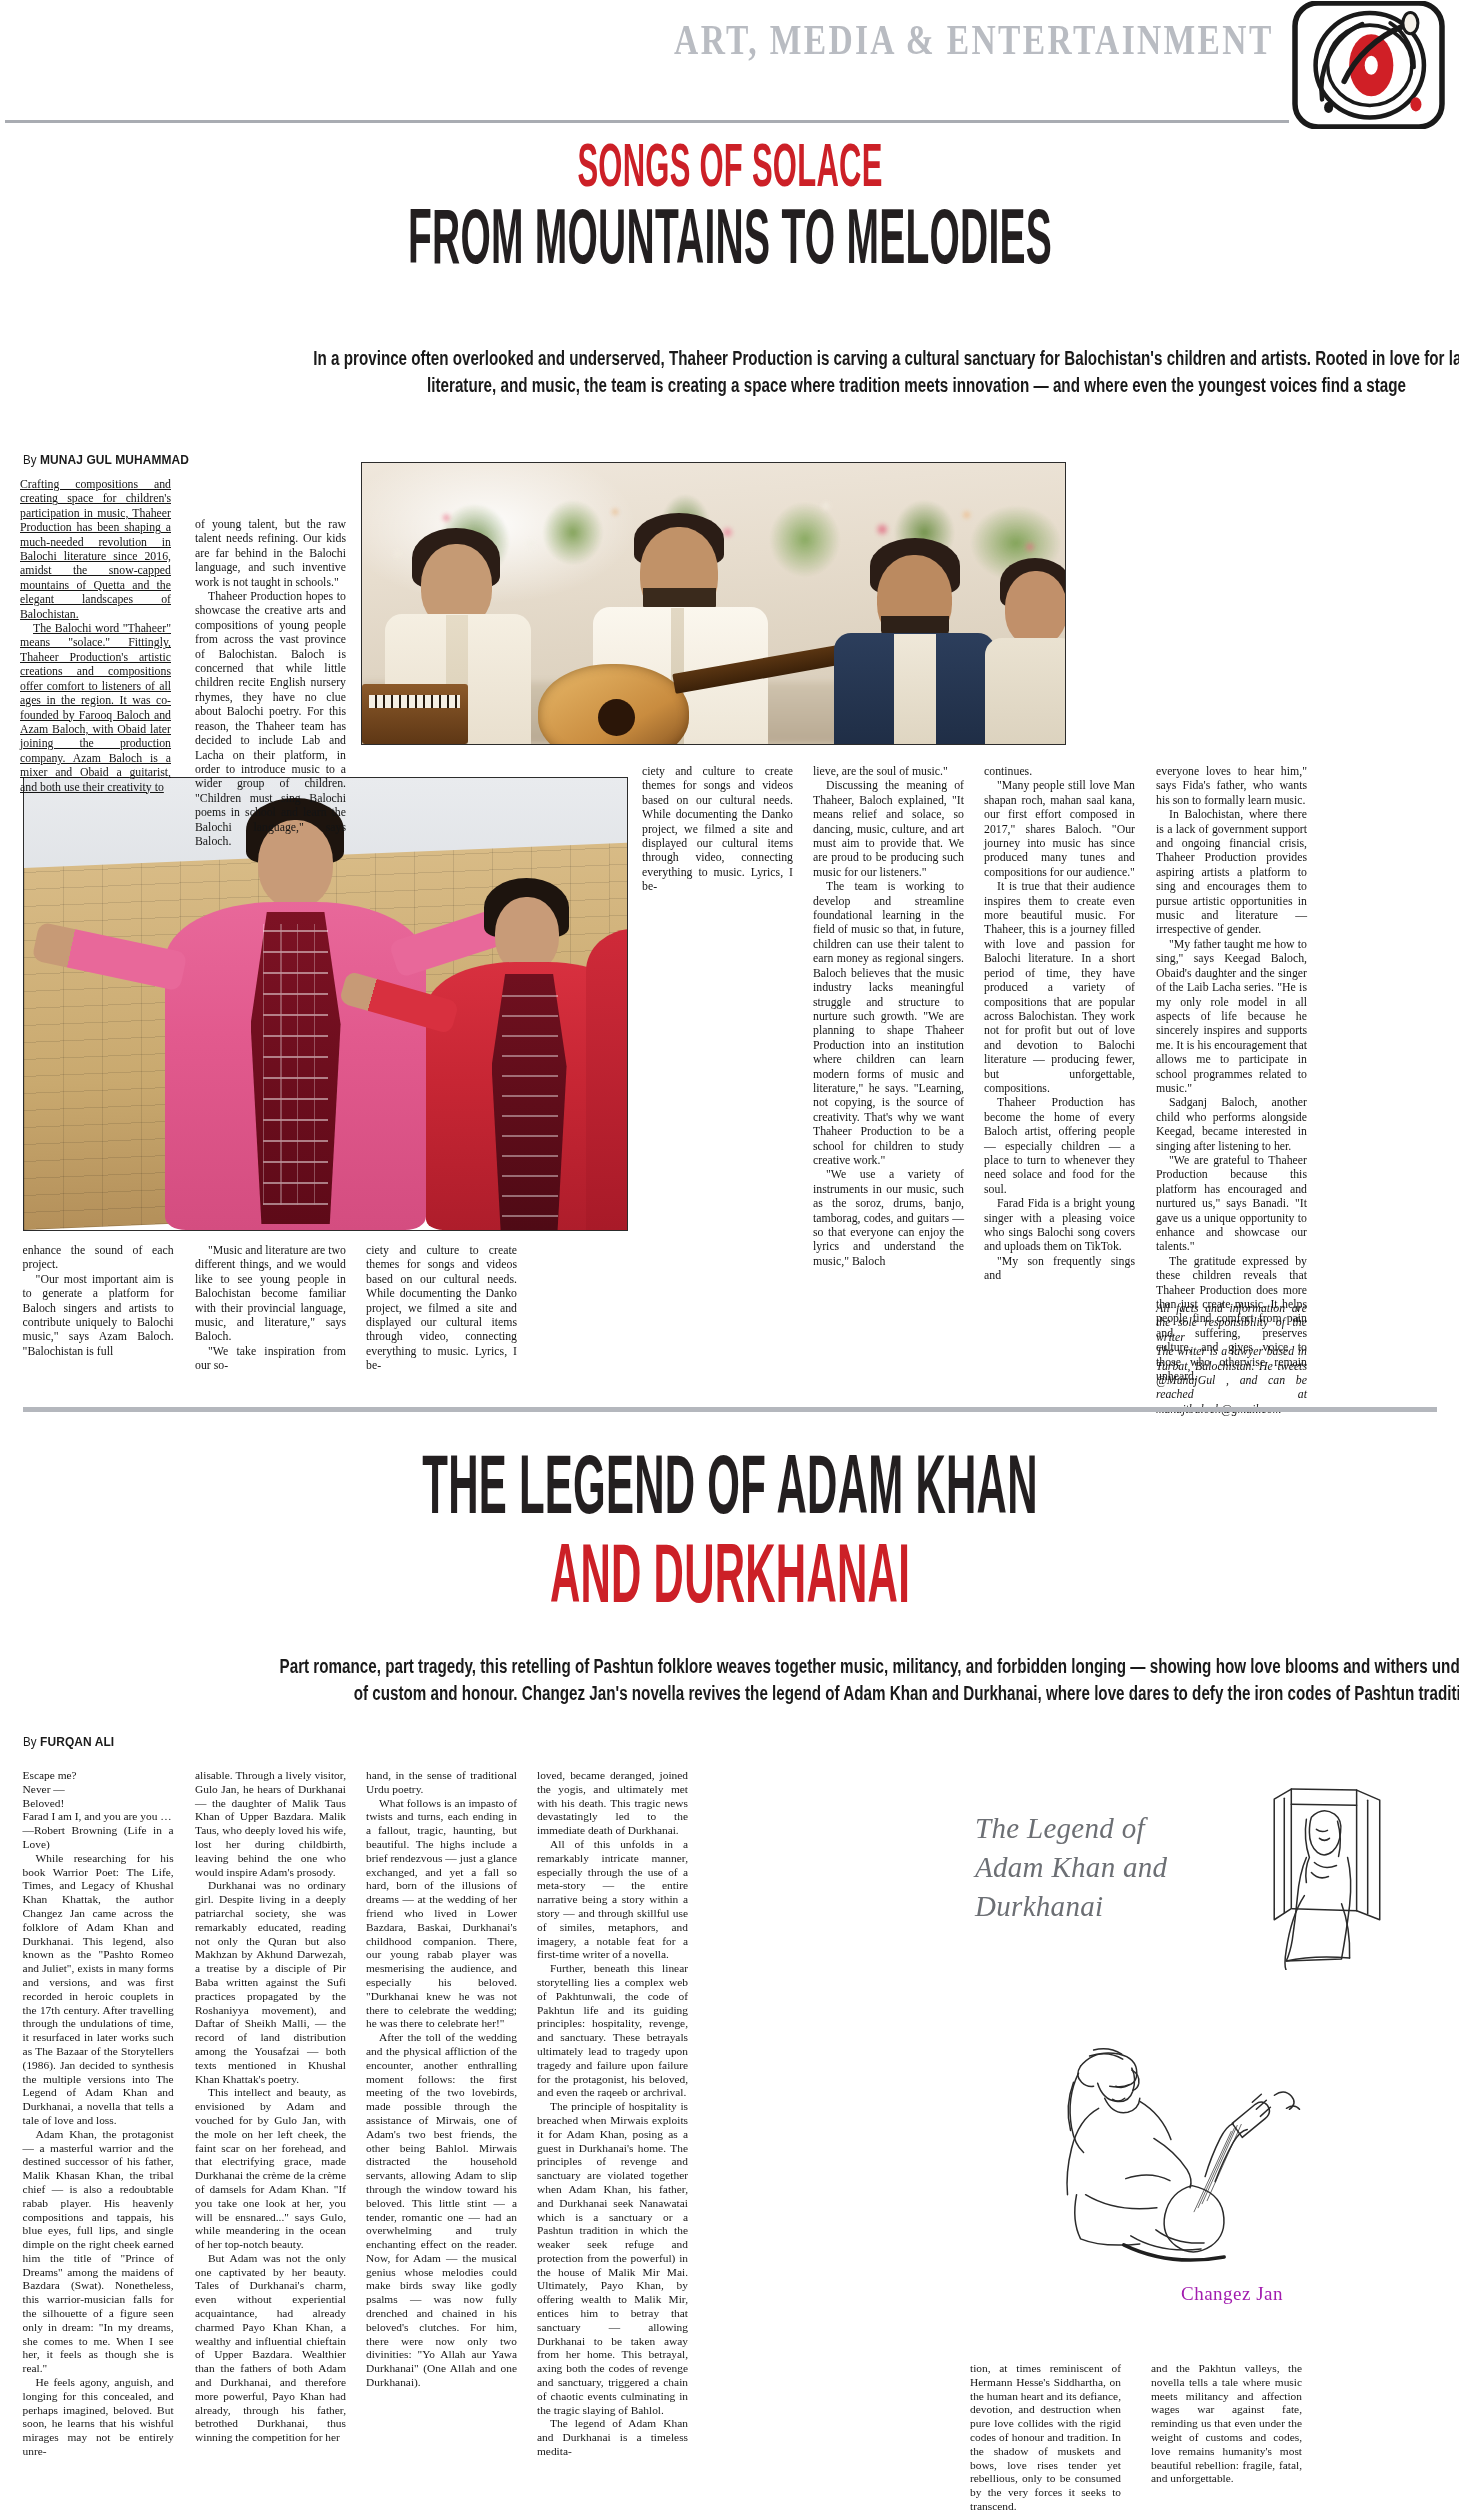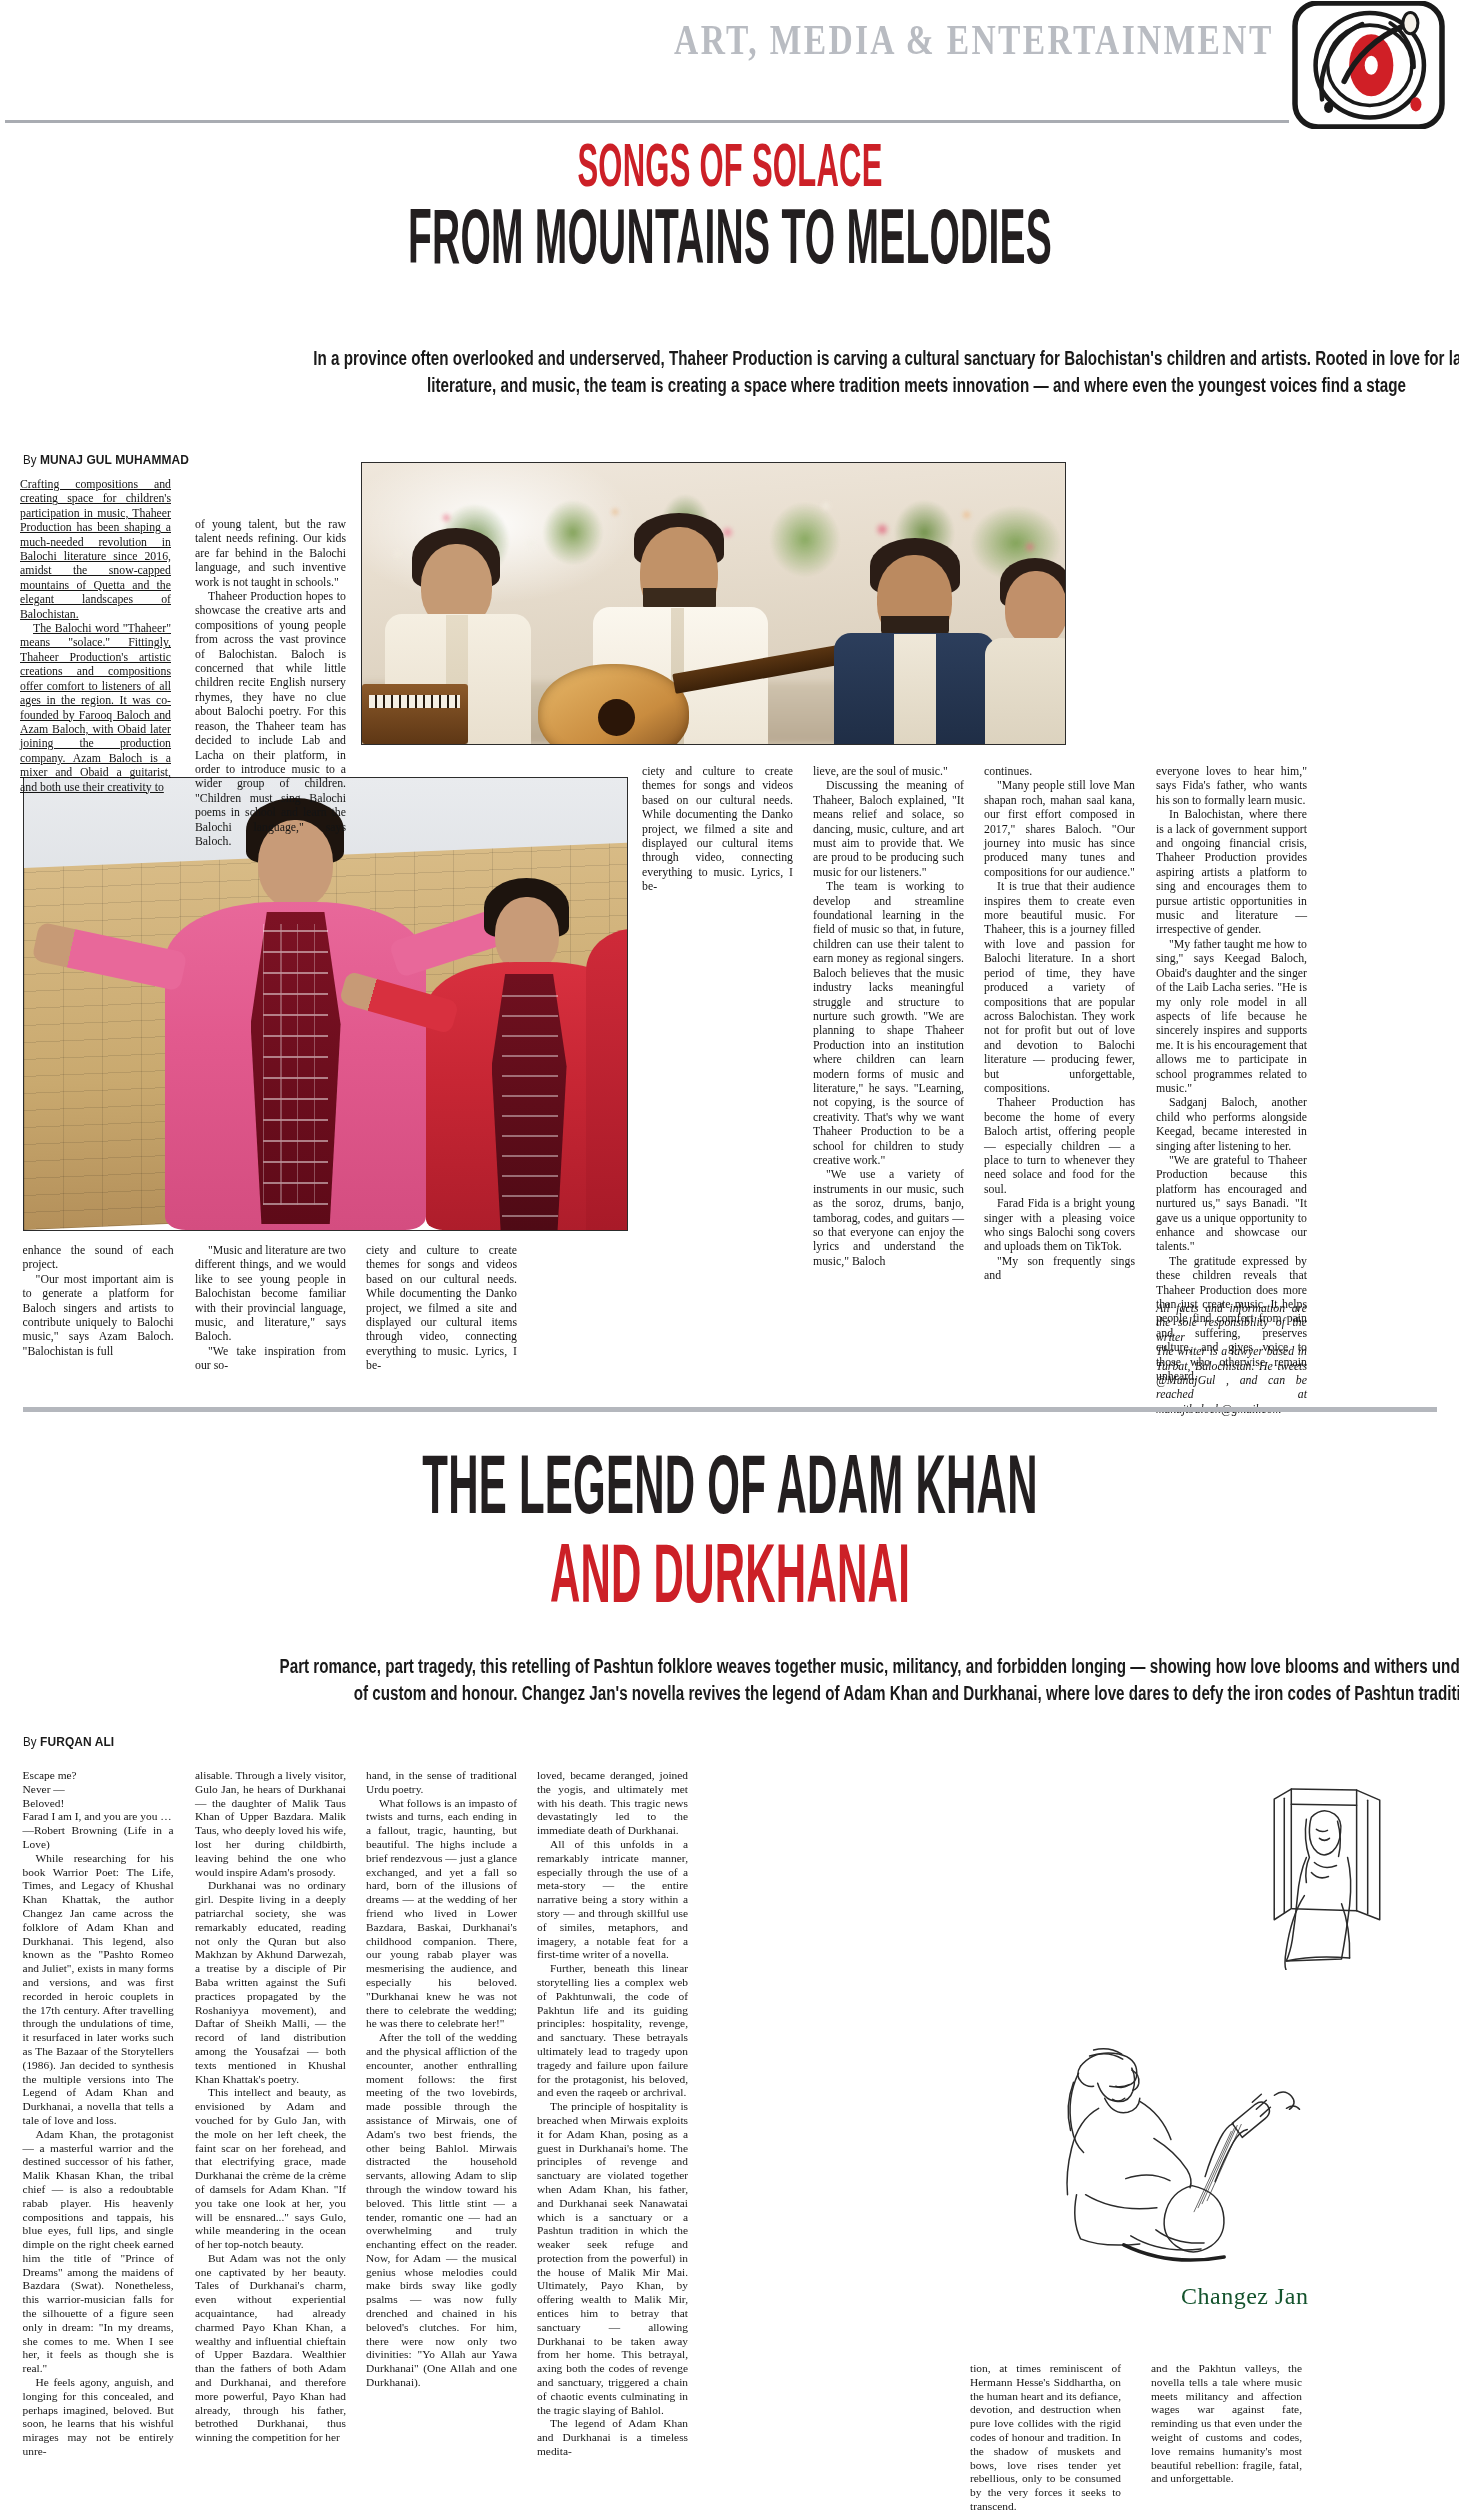--- a/index.html
+++ b/index.html
@@ -174,22 +174,22 @@
     font-family:"Liberation Serif", serif;
     font-style:italic;
     font-size:29px;
     line-height:39px;
     color:#6c6f74;
     letter-spacing:0.3px;
   }
   .illus-caption {
     position:absolute;
     font-family:"Liberation Serif", serif;
-    font-size:24px;
-    color:#14532d;
+    font-size:19px;
+    color:#a21caf;
     letter-spacing:0.5px;
   }
 </style>
 </head>
 <body>
 
 <div class="page">
 
   <div class="masthead">
     <div class="masthead-title">ART, MEDIA &amp; ENTERTAINMENT</div>
@@ -366,20 +366,23 @@
 
     <div class="deck" style="left:75px; top:1653px; width:1683px;">Part romance, part tragedy, this retelling of Pashtun folklore weaves together music, militancy, and forbidden longing — showing how love blooms and withers under the weight of custom and honour. Changez Jan's novella revives the legend of Adam Khan and Durkhanai, where love dares to defy the iron codes of Pashtun tradition</div>
 
     <div style="position:absolute; left:22.6px; top:1734px;" class="byline">
       <span>By</span>
       <b>FURQAN ALI</b>
     </div>
 
     <div class="illus" style="left:970px; top:1769px; width:467px; height:563px;">
 
+      <div class="illus-title" style="left:5px; top:40px; width:261px; white-space:pre-line;">The Legend of
+Adam Khan and
+Durkhanai</div>
 
       <svg style="position:absolute; left:261px; top:0; width:201px; height:201px;" viewBox="0 0 400 400">
         <g fill="none" stroke="#2b2b2b" stroke-width="3" stroke-linecap="round" stroke-linejoin="round">
           <path d="M120 40 L86 60 L86 300 L120 278 Z"></path>
           <path d="M106 58 L106 286"></path>
           <path d="M250 42 L296 62 L296 300 L250 282 Z"></path>
           <path d="M272 62 L272 288"></path>
           <path d="M120 40 L250 42"></path>
           <path d="M120 70 L250 72"></path>
           <path d="M122 278 L250 282"></path>

